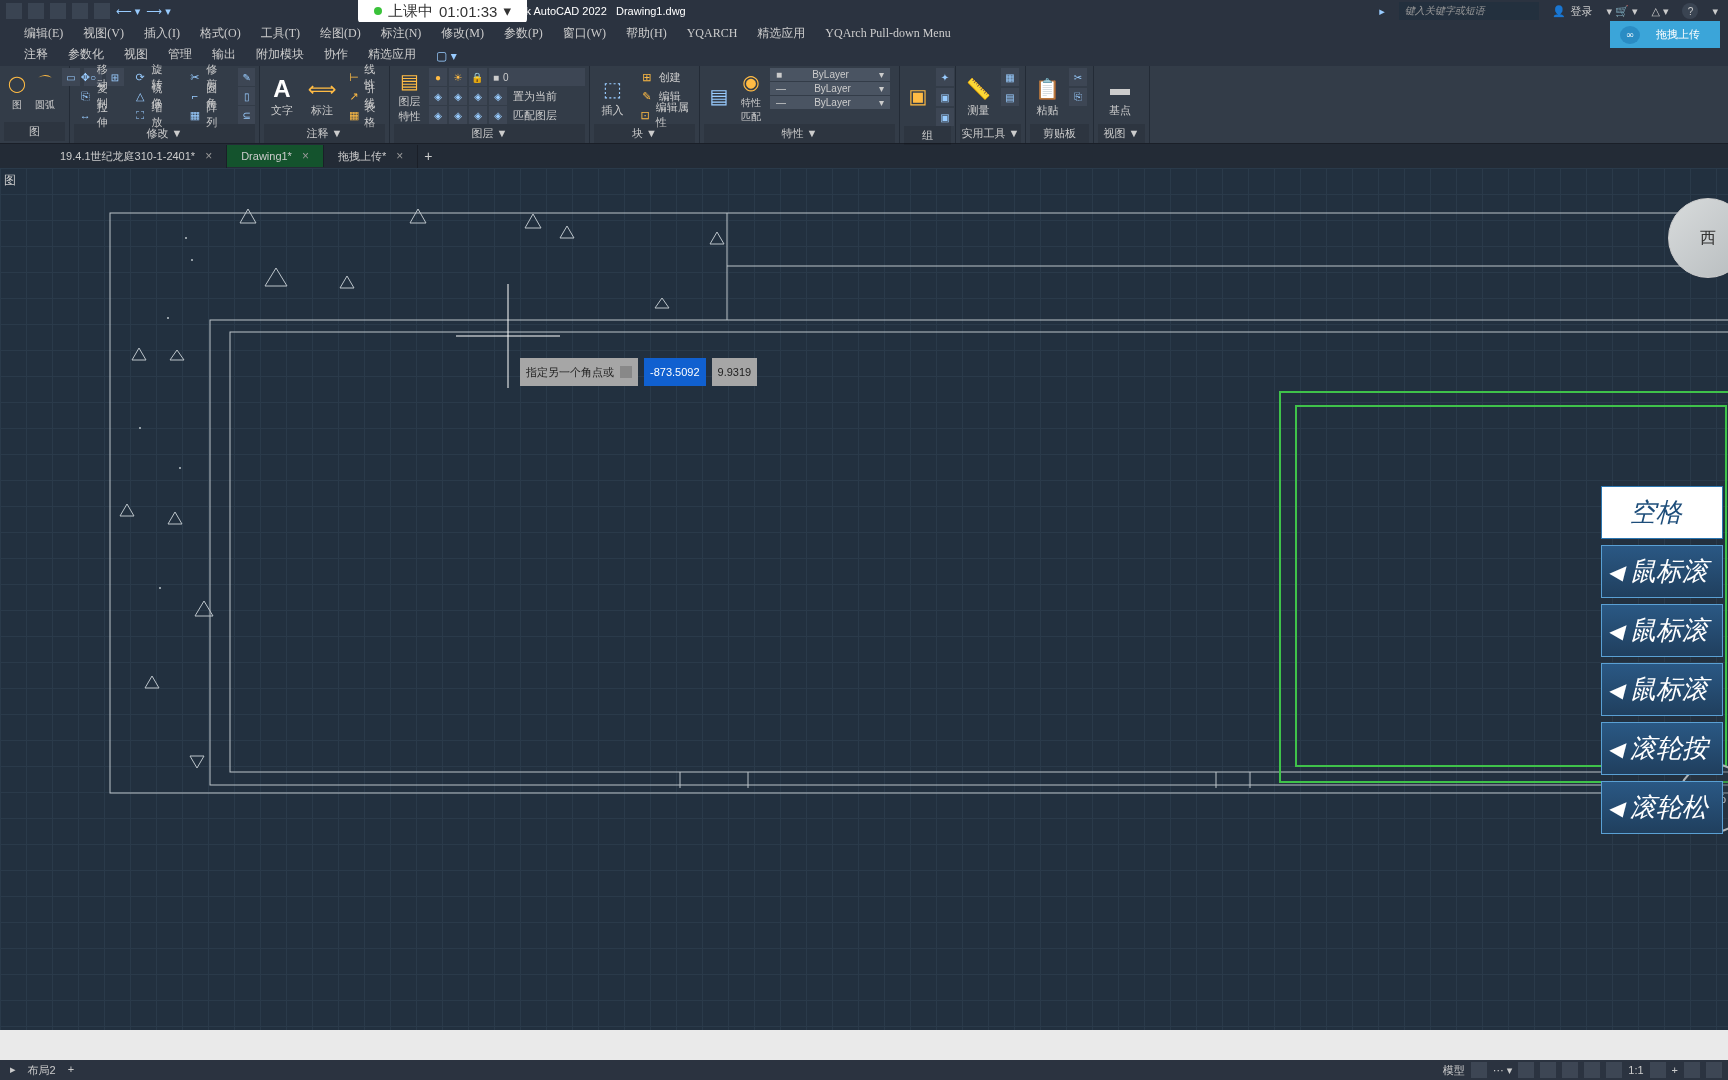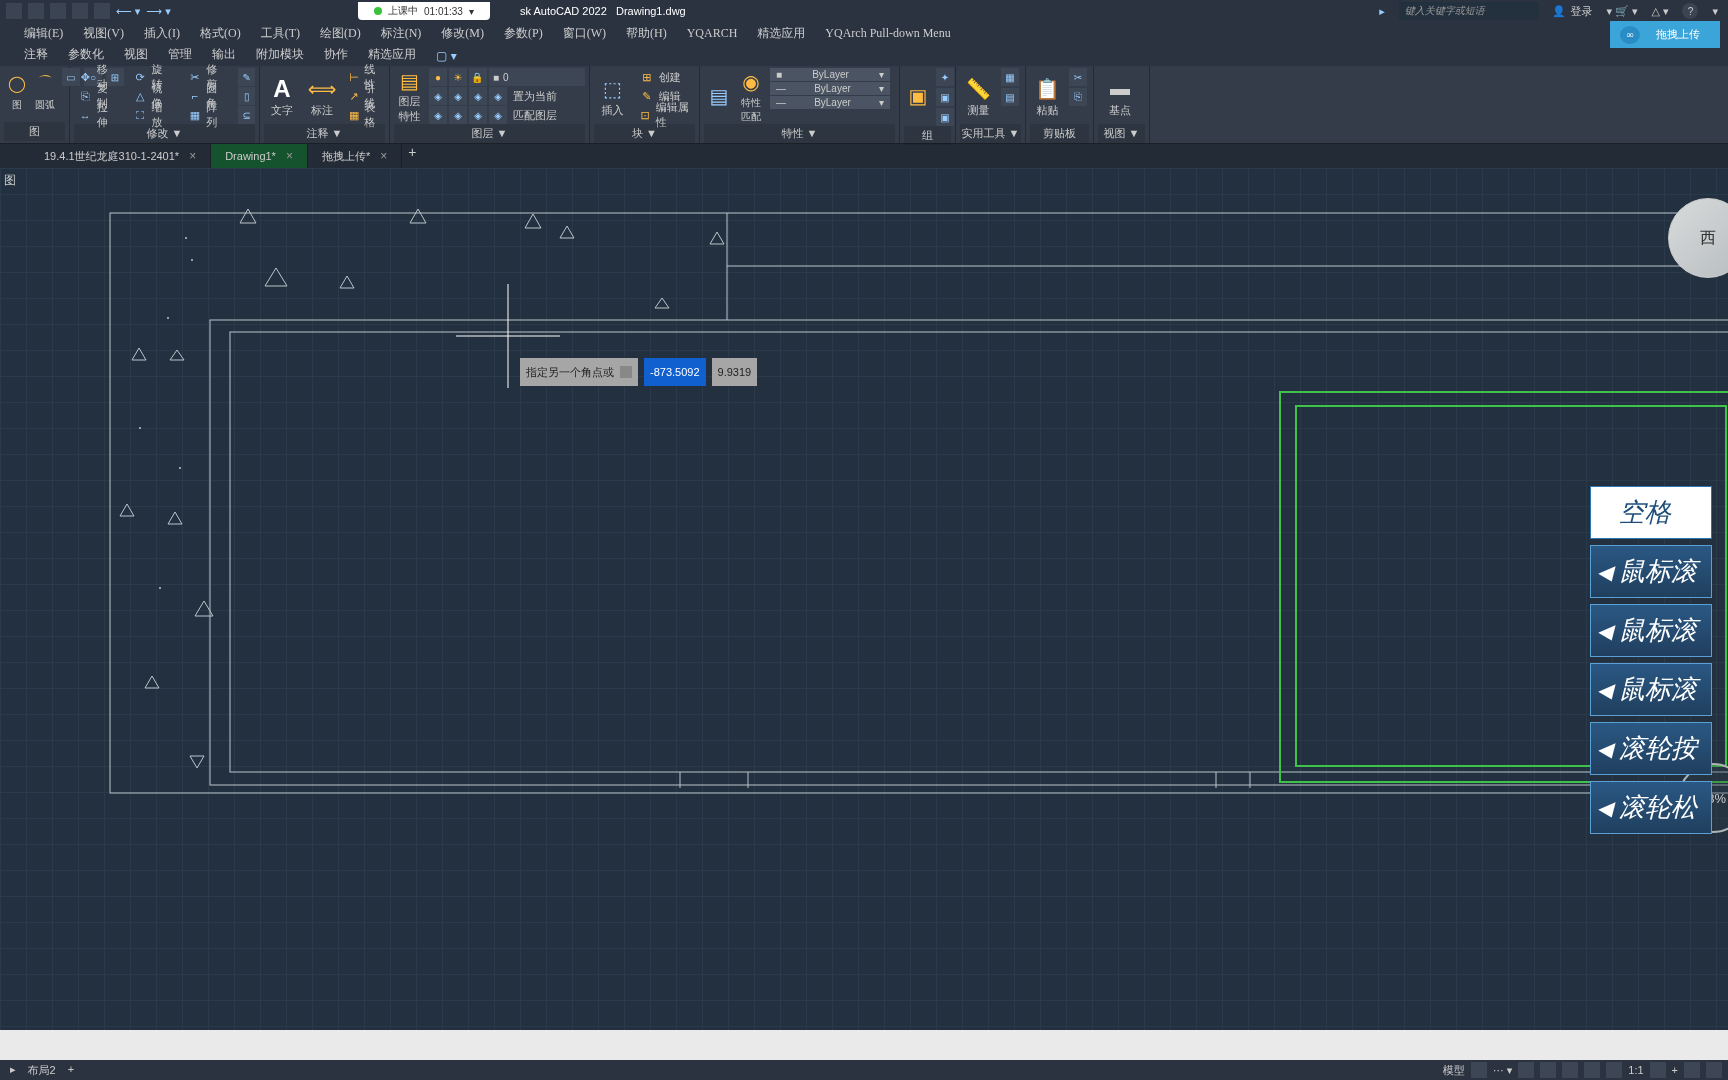--- a/index.html
+++ b/index.html
@@ -2,21 +2,21 @@
 <html><head>
 <meta charset="utf-8">
 <style>
   * { margin: 0; padding: 0; box-sizing: border-box; font-family: "Microsoft YaHei", Arial, sans-serif; }
   body { width: 1728px; height: 1080px; background: #1e2a38; overflow: hidden; position: relative; }
   
   
   .titlebar { height: 22px; background: #2b3340; display: flex; align-items: center; font-size: 11px; color: #ccc; position: relative; }
   .titlebar-left { display: flex; gap: 6px; padding-left: 6px; align-items: center; }
   .tb-icon { width: 16px; height: 16px; background: #3a4452; display: inline-block; }
-  .status-pill { position: absolute; left: 358px; background: #fff; color: #333; padding: 2px 16px; border-radius: 0 0 4px 4px; font-size: 10px; display: flex; align-items: center; gap: 6px; }
+  .status-pill { position: absolute; left: 358px; background: #fff; color: #333; padding: 2px 16px; border-radius: 0 0 4px 4px; font-size: 15px; display: flex; align-items: center; gap: 6px; }
   .status-dot { width: 8px; height: 8px; border-radius: 50%; background: #3ac23a; }
   .app-title { position: absolute; left: 520px; color: #fff; font-size: 11px; }
   .titlebar-right { position: absolute; right: 10px; display: flex; align-items: center; gap: 14px; font-size: 11px; }
   .search-box { background: #23303e; padding: 2px 6px; font-style: italic; color: #999; font-size: 10px; width: 140px; }
   .login-btn { display: flex; align-items: center; gap: 4px; }
   .help-icon { width: 16px; height: 16px; background: #3a4452; border-radius: 50%; display: flex; align-items: center; justify-content: center; font-size: 10px; }
   
   
   .menubar { height: 22px; background: #2b3340; display: flex; align-items: center; gap: 0; font-size: 12px; color: #ccc; padding-left: 14px; position: relative; }
   .menubar span { padding: 3px 10px; cursor: pointer; font-family: Liberation Serif, serif; }
@@ -35,21 +35,21 @@
   .big-btn { display: flex; flex-direction: column; align-items: center; justify-content: center; width: 44px; height: 56px; color: #ccc; font-size: 11px; }
   .big-btn .ico { width: 28px; height: 28px; display: flex; align-items: center; justify-content: center; font-size: 20px; }
   .grid-btns { display: grid; grid-template-columns: repeat(3, 20px); grid-auto-rows: 18px; gap: 2px; }
   .mini-ico { width: 18px; height: 18px; background: #3d4654; display: flex; align-items: center; justify-content: center; font-size: 10px; color: #9cf; }
   .row-btn { display: flex; align-items: center; gap: 4px; font-size: 11px; color: #ccc; height: 18px; padding: 0 4px; }
   .row-btn .ico { width: 16px; height: 16px; display: inline-flex; align-items: center; justify-content: center; }
   .bylayer-combo { background: #4a5462; color: #ccc; font-size: 10px; padding: 1px 6px; width: 120px; display: flex; align-items: center; justify-content: space-between; }
   .layer-combo { background: #3d4654; width: 96px; height: 18px; display: flex; align-items: center; padding: 0 4px; font-size: 10px; color: #ccc; }
   
   
-  .doc-tabs { height: 24px; background: #232b36; display: flex; font-size: 11px; color: #ccc; padding-left: 30px; }
+  .doc-tabs { height: 24px; background: #232b36; display: flex; align-items: center; font-size: 11px; color: #ccc; padding-left: 46px; }
   .doc-tab { padding: 4px 14px; display: flex; align-items: center; gap: 10px; border-right: 1px solid #1a1f28; }
   .doc-tab.active { background: #14532d; }
   .tab-close { color: #999; font-size: 12px; cursor: pointer; }
   .tab-plus { width: 20px; text-align: center; font-size: 14px; cursor: pointer; }
   
   
   .canvas-wrap { position: absolute; top: 168px; left: 0; right: 0; bottom: 46px; background: #22303f; }
   .canvas { position: absolute; inset: 0; background-image: 
     linear-gradient(#2a3a4a 1px, transparent 1px),
     linear-gradient(90deg, #2a3a4a 1px, transparent 1px);
@@ -59,21 +59,21 @@
   
   
   .dyn-input { position: absolute; display: flex; font-size: 11px; }
   .dyn-prompt { background: #a6a6a6; color: #222; padding: 3px 6px; display: flex; align-items: center; gap: 6px; }
   .dyn-prompt .dd { width: 12px; height: 12px; background: #888; }
   .dyn-field { padding: 8px 6px; margin-left: 6px; }
   .dyn-field.sel { background: #1060d0; color: #fff; }
   .dyn-field.gray { background: #a6a6a6; color: #222; }
   
   
-  .side-overlay { position: absolute; right: 16px; display: flex; flex-direction: column; gap: 6px; }
+  .side-overlay { position: absolute; right: 5px; display: flex; flex-direction: column; gap: 6px; }
   .overlay-box { background: linear-gradient(#2a5884,#203f5e); border: 1px solid #5aa0d4; color: #fff; font-size: 26px; padding: 8px 14px 8px 28px; position: relative; font-style: italic; }
   .overlay-box .arrow { position: absolute; left: 6px; top: 50%; transform: translateY(-50%); font-size: 20px; }
   .overlay-box.white { background: #fff; color: #1d4d7a; border-color: #2b76b0; }
   
   
   .viewcube { position: absolute; top: 30px; right: -20px; width: 80px; height: 80px; border: 1px solid #ccc; border-radius: 50%; background: linear-gradient(135deg,#d8dbdc,#b7bcbe); display: flex; align-items: center; justify-content: center; font-size: 16px; color: #333; }
   .pct-circle { position: absolute; right: -20px; top: 595px; width: 70px; height: 70px; border: 2px solid #b0b4b7; border-radius: 50%; font-size: 13px; display: flex; align-items: center; justify-content: center; color: #ccc; background: rgba(50,60,70,0.3); }
   
   
   .cmdline { position: absolute; bottom: 20px; left: 0; right: 0; height: 30px; background: #eaeaea; color: #333; font-size: 12px; font-family: SimSun, monospace; padding: 2px 6px; line-height: 14px; }

